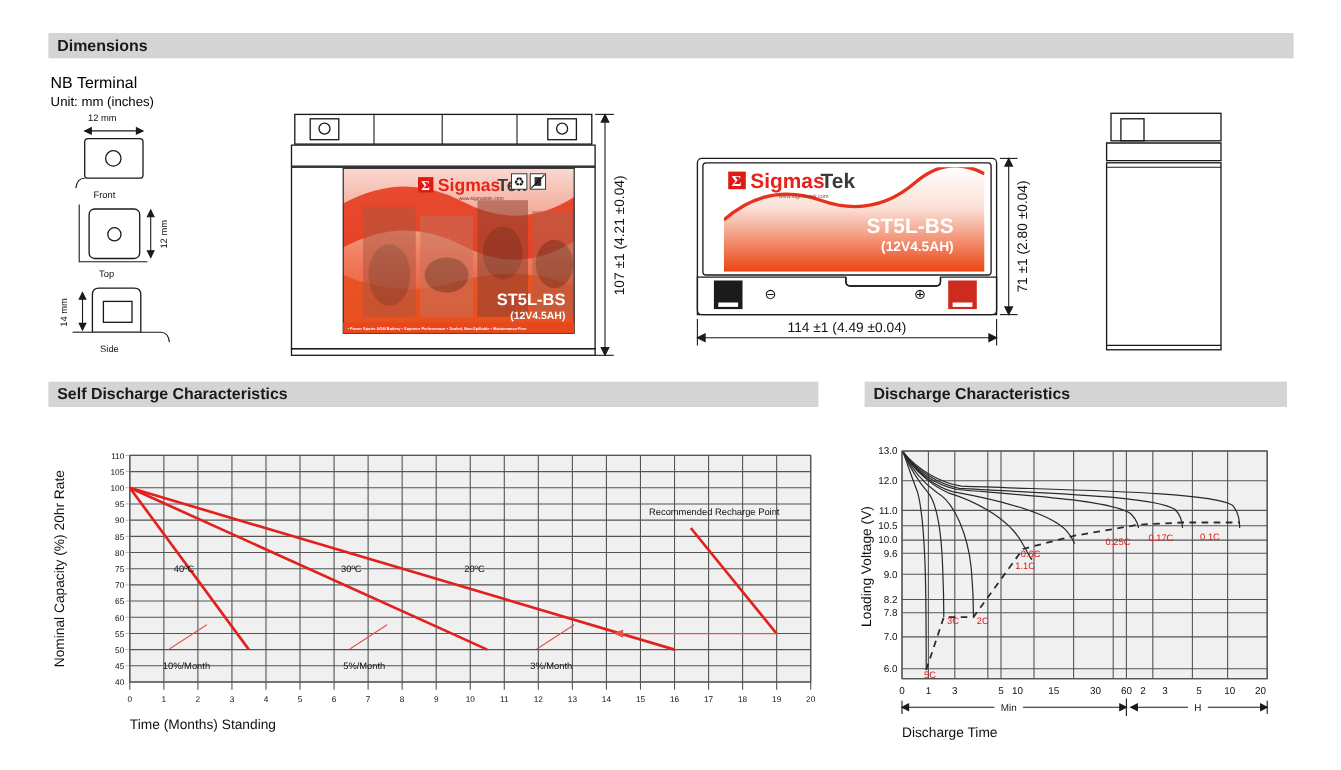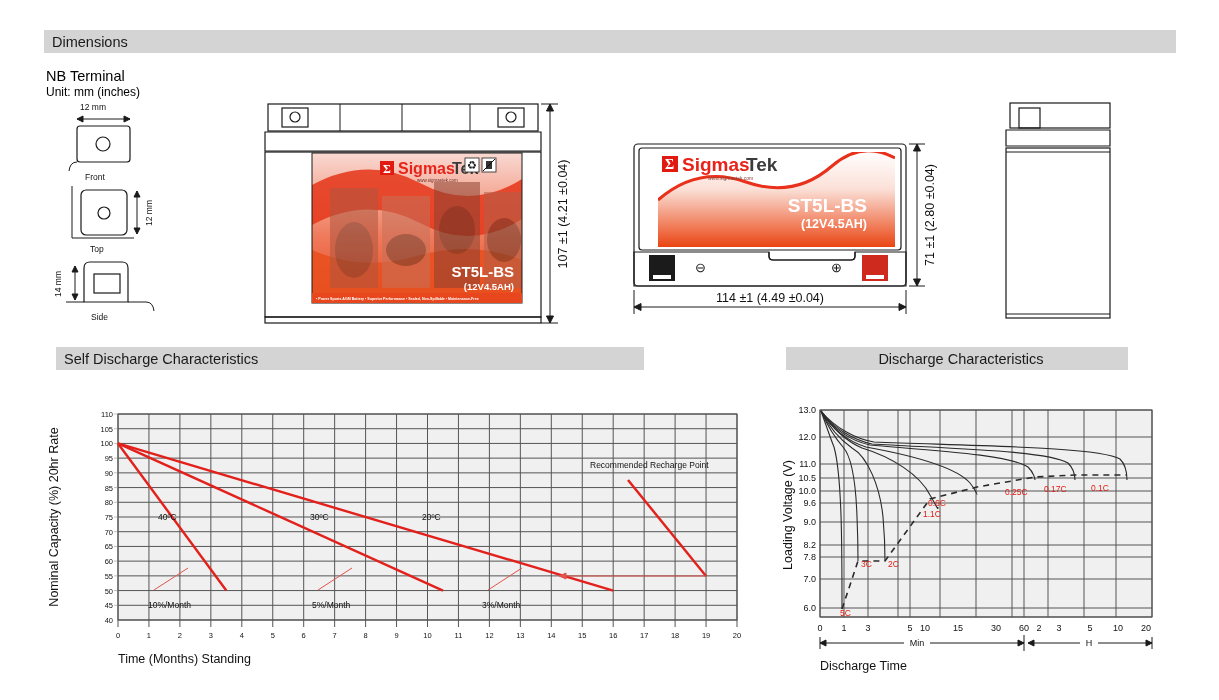--- a/index.html
+++ b/index.html
@@ -11,27 +11,27 @@
     position: relative;
     overflow: hidden;
   }
   .section-header {
     position: absolute;
     background: #d4d4d4;
     height: 23px;
     display: flex;
     align-items: center;
     padding-left: 8px;
-    font-weight: normal;
+    font-weight: bold;
     font-size: 14.5px;
     color: #1a1a1a;
   }
   #hdr-dimensions { left: 44px; top: 30px; width: 1132px; }
-  #hdr-selfdis   { left: 56px; top: 347px; width: 588px; text-align: center; }
-  #hdr-discharge { left: 786px; top: 347px; width: 342px; justify-content: center; }
+  #hdr-selfdis   { left: 44px; top: 347px; width: 700px; text-align: center; }
+  #hdr-discharge { left: 786px; top: 347px; width: 384px; }
 
   .nb-title { position: absolute; left: 46px; top: 68px; font-weight: normal; font-size: 14.5px; }
   .nb-unit  { position: absolute; left: 46px; top: 85px; font-size: 12px; }
 
   svg { display: block; overflow: visible; }
   .ln { fill: none; stroke: #1a1a1a; stroke-width: 1; }
   .ln2 { fill: none; stroke: #1a1a1a; stroke-width: 1.2; }
 
   
   .lbl-txt-big { font-family: "Liberation Sans", sans-serif; font-weight: bold; fill: #ffffff; }

